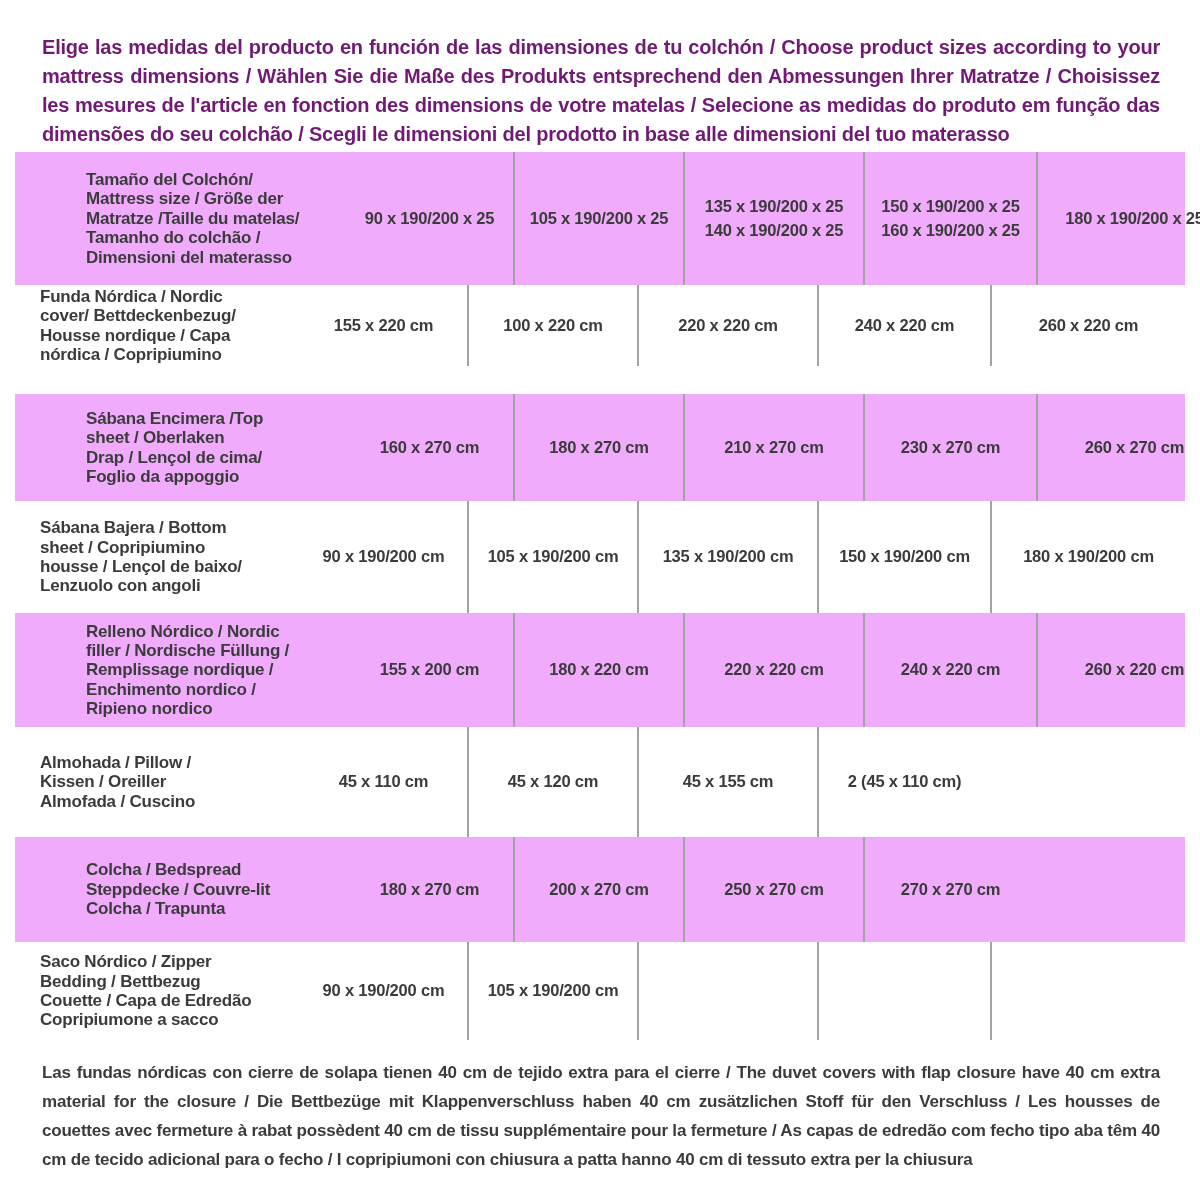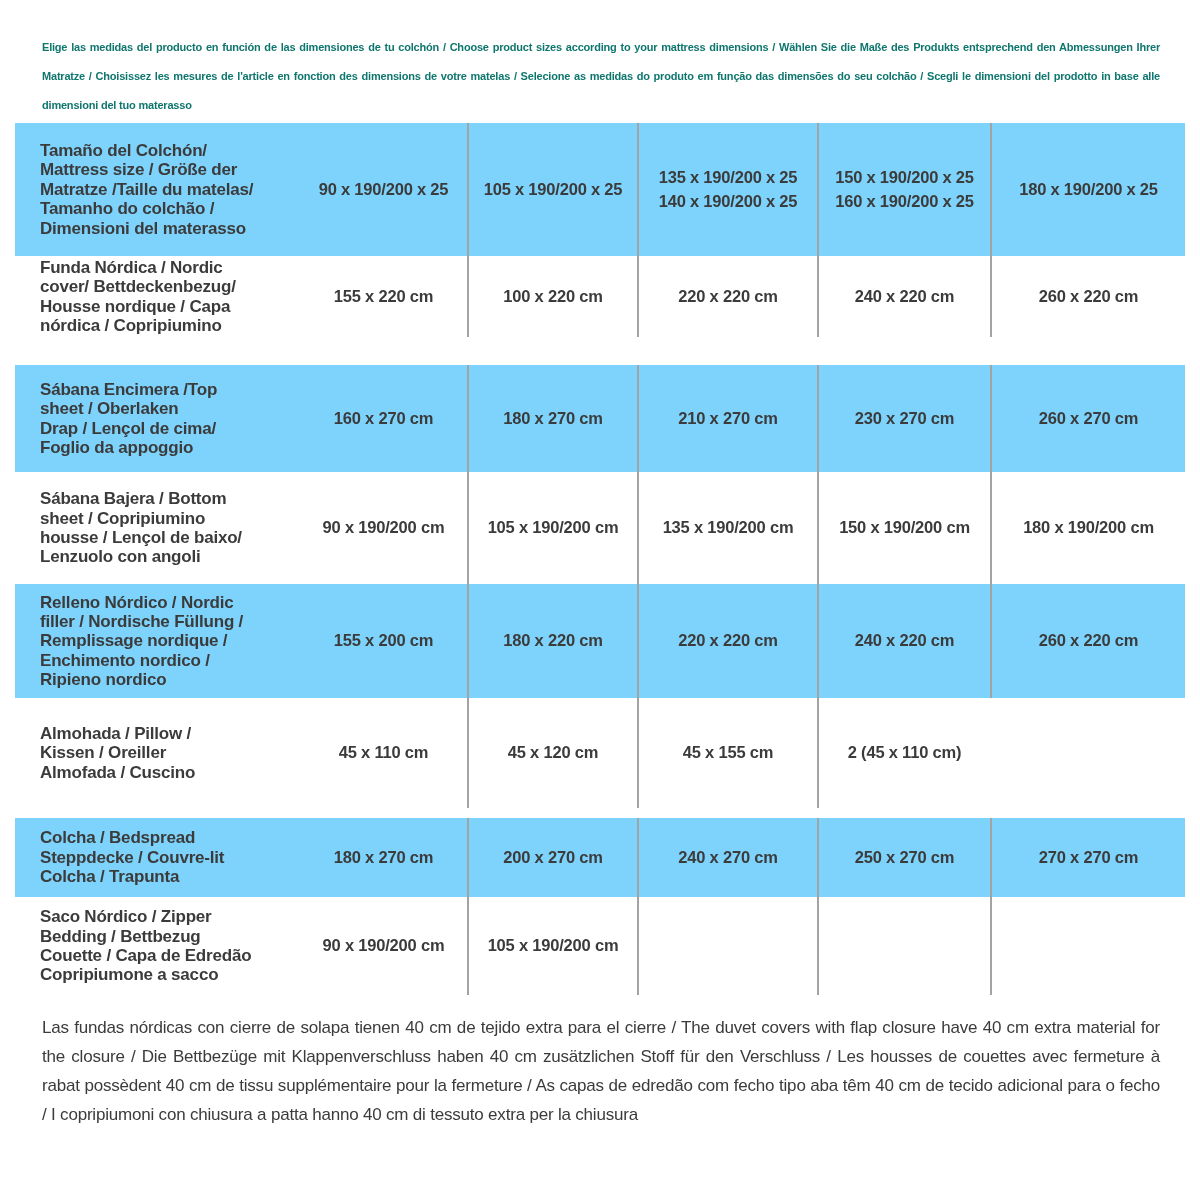--- a/index.html
+++ b/index.html
@@ -13,44 +13,44 @@
     color: #3b3b3b;
   }
   .page {
     width: 1200px;
     height: 1200px;
     position: relative;
     box-sizing: border-box;
   }
   .intro {
     margin: 33px 40px 0 42px;
-    font-size: 11px;
+    font-size: 20px;
     font-weight: 700;
     line-height: 29px;
     letter-spacing: -0.2px;
     text-align: justify;
-    color: #0f766e;
+    color: #701a75;
   }
   .size-table {
     margin: 3px 15px 0 15px;
     width: 1170px;
   }
   .trow {
     display: grid;
     grid-template-columns: 285px 167px 170px 180px 173px 195px;
     align-items: center;
   }
-  .trow.gray { background: #7dd3fc; }
+  .trow.gray { background: #f0abfc; padding-left: 46px; }
   .h0 { height: 133px; }
   .h1 { height: 81px; }
   .h2 { height: 107px; margin-top: 28px; }
   .h3 { height: 112px; }
   .h4 { height: 114px; }
   .h5 { height: 110px; }
-  .h6 { height: 79px; margin-top: 10px; }
+  .h6 { height: 105px; }
   .h7 { height: 98px; }
   .cell {
     box-sizing: border-box;
     height: 100%;
     display: flex;
     align-items: center;
   }
   .cell.label {
     padding-left: 25px;
     padding-right: 6px;
@@ -67,21 +67,21 @@
     font-size: 16.5px;
     font-weight: 700;
     letter-spacing: -0.2px;
     line-height: 1.4;
     white-space: pre-line;
   }
   .cell.sep { border-left: 2px solid #a3a3a3; }
   .footer {
     margin: 18px 40px 0 42px;
     font-size: 17px;
-    font-weight: 400;
+    font-weight: 700;
     line-height: 29px;
     letter-spacing: -0.2px;
     text-align: justify;
     color: #3b3b3b;
   }
 </style>
 </head>
 <body>
 
 <div class="page">
@@ -163,21 +163,20 @@
       <div class="cell val sep">45 x 155 cm</div>
       <div class="cell val sep">2 (45 x 110 cm)</div>
     </div>
 
     <div class="trow gray h6">
       <div class="cell label">Colcha / Bedspread
 Steppdecke / Couvre-lit
 Colcha / Trapunta</div>
       <div class="cell val">180 x 270 cm</div>
       <div class="cell val sep">200 x 270 cm</div>
-      <div class="cell val sep">240 x 270 cm</div>
       <div class="cell val sep">250 x 270 cm</div>
       <div class="cell val sep">270 x 270 cm</div>
     </div>
 
     <div class="trow h7">
       <div class="cell label">Saco Nórdico / Zipper
 Bedding / Bettbezug
 Couette  / Capa de Edredão
 Copripiumone a sacco</div>
       <div class="cell val">90 x 190/200 cm</div>

